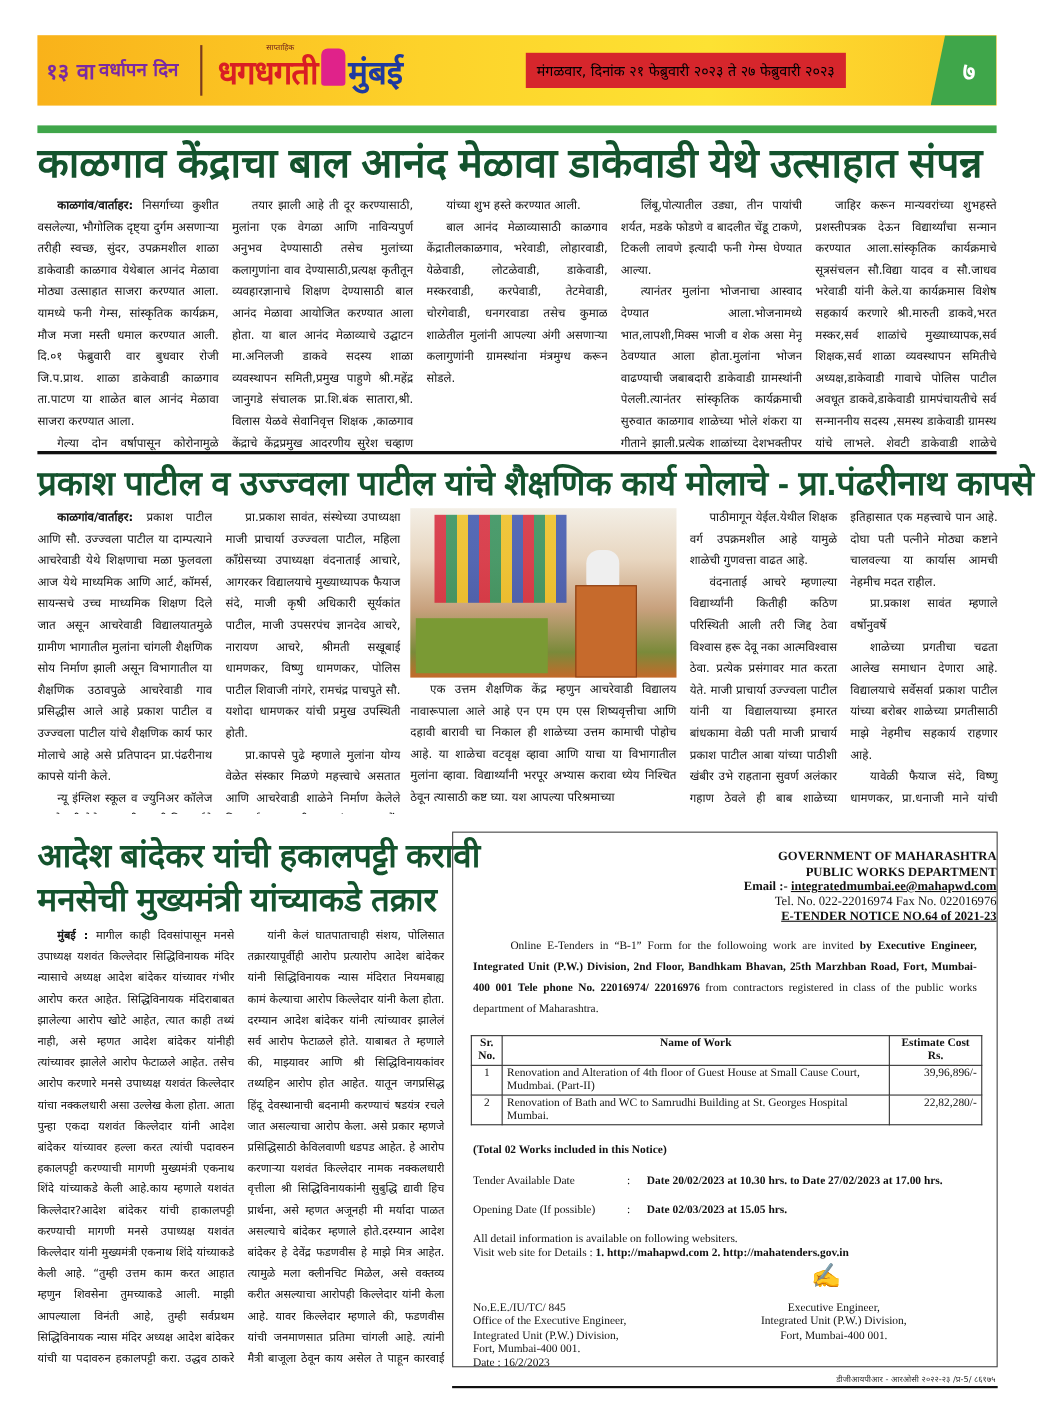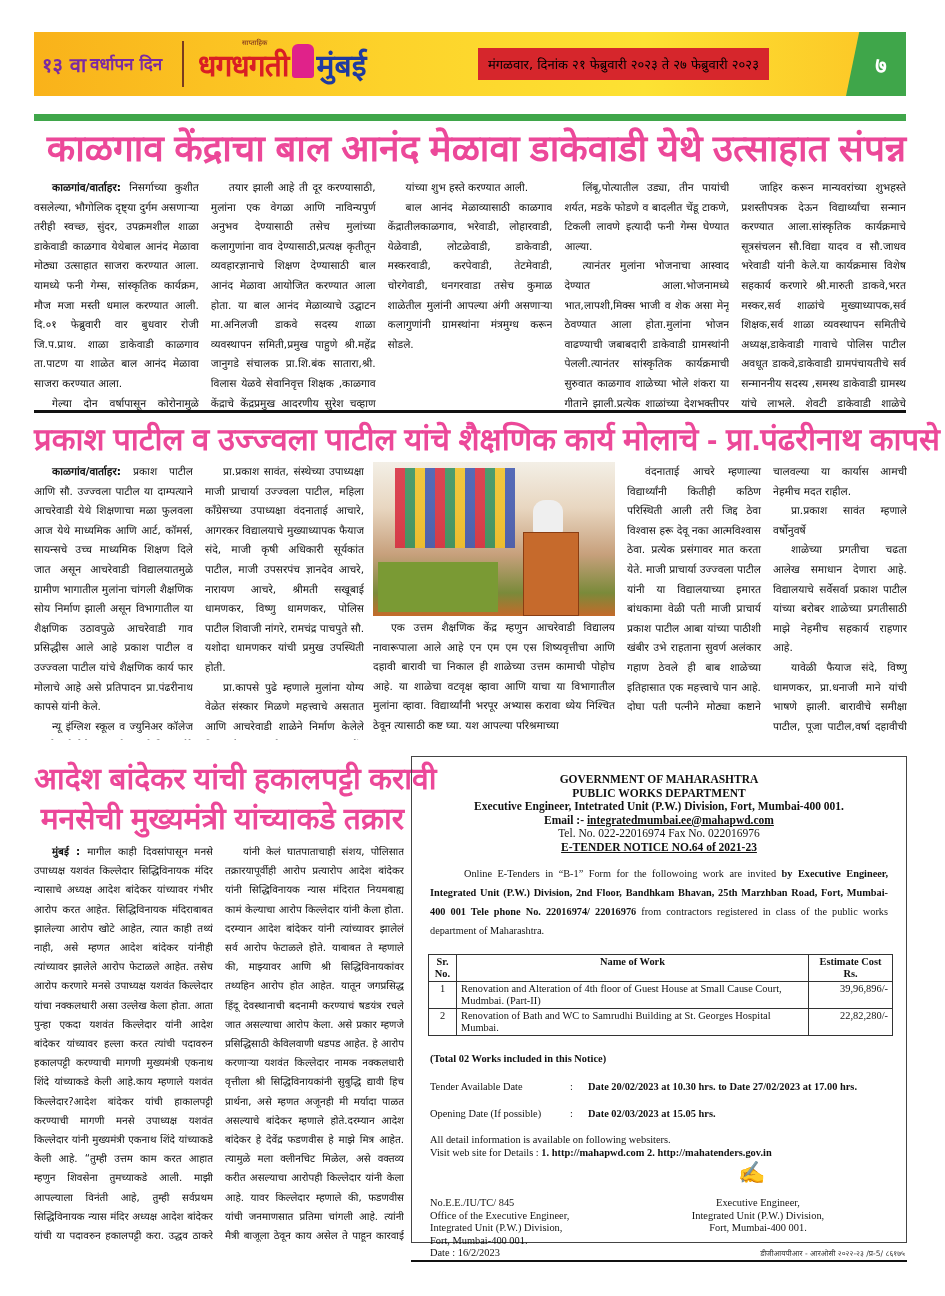--- a/index.html
+++ b/index.html
@@ -9,33 +9,33 @@
   .anniv .num { color: #7b2aa3; font-size: 20px; font-weight: bold; }
   .anniv .label { color: #7b2aa3; font-size: 17px; font-weight: bold; line-height: 18px; margin-left: 4px; text-align: center; }
   .logo { width: 290px; display: flex; align-items: flex-start; padding-left: 14px; position: relative; }
   .logo .weekly { position: absolute; top: -6px; left: 58px; font-size: 7px; color: #6b1c1c; }
   .logo .main { font-size: 30px; font-weight: bold; color: #d91e24; letter-spacing: -1px; }
   .logo .fist { width: 22px; height: 34px; background: #e0228a; border-radius: 6px 6px 3px 3px; margin: 0 3px; }
   .logo .city { font-size: 30px; font-weight: bold; color: #1f3aa0; }
   .dateband { background: #d6262c; color: #000000; font-size: 13px; padding: 7px 10px; margin-left: 4px; white-space: nowrap; }
   .pageno { position: absolute; right: 0; top: 0; width: 60px; height: 64px; background: #3fa64a; clip-path: polygon(22% 0, 100% 0, 100% 100%, 0 100%); color: #fff; font-size: 22px; font-weight: bold; display: flex; align-items: center; justify-content: center; padding-left: 10px; }
   .greenrule { position: absolute; left: 34px; top: 114px; width: 872px; height: 7px; background: #3fa64a; }
-  .headline { position: absolute; font-family: "Liberation Sans", sans-serif; font-weight: bold; color: #ec4899; white-space: nowrap; text-align: right; }
+  .headline { position: absolute; font-family: "Liberation Sans", sans-serif; font-weight: bold; color: #14532d; white-space: nowrap; text-align: left; }
   .cols { position: absolute; display: flex; gap: 12px; font-size: 10.6px; line-height: 19.6px; text-align: justify; font-family: "DejaVu Sans", sans-serif; }
   .col { flex: 1; overflow: hidden; }
   .col p { text-indent: 18px; }
   .col .byline { font-weight: bold; }
   .hr { position: absolute; left: 34px; width: 872px; height: 3px; background: #111; }
   .photo { position: absolute; left: 373px; top: 462px; width: 242px; height: 154px; background: linear-gradient(180deg,#f3efe6 0%, #e8d6c0 30%, #c7a07c 60%, #7a8a3a 85%, #c46a2a 100%); overflow: hidden; }
   .photo .backdrop { position: absolute; left: 22px; top: 6px; width: 120px; height: 80px; background: repeating-linear-gradient(90deg,#d6283b 0 10px,#2f8f5a 10px 20px,#f0c020 20px 30px,#3a54b0 30px 40px); opacity: .85; }
   .photo .podium { position: absolute; left: 150px; top: 70px; width: 56px; height: 84px; background: #c66a2c; border: 1px solid #8a3d12; }
   .photo .table { position: absolute; left: 5px; top: 100px; width: 120px; height: 50px; background: #7a9a34; }
   .photo .speaker { position: absolute; left: 160px; top: 38px; width: 30px; height: 34px; background: #efefef; border-radius: 12px 12px 4px 4px; }
   .notice { position: absolute; left: 411px; top: 756px; width: 496px; height: 487px; border: 1px solid #444; font-family: "Liberation Serif", serif; color: #111; }
-  .notice .hdr { text-align: center; font-weight: bold; font-size: 11.5px; line-height: 13.5px; margin-top: 16px; }
+  .notice .hdr { text-align: right; font-weight: bold; font-size: 11.5px; line-height: 13.5px; margin-top: 16px; }
   .notice .hdr .plain { font-weight: normal; }
   .notice .hdr u { text-decoration: underline; }
   .notice .intro { font-size: 10.3px; line-height: 19px; text-align: justify; padding: 10px 18px 0 18px; text-indent: 34px; }
   .notice .intro b { font-weight: bold; }
   .ntable { margin: 14px 16px 0 16px; border-collapse: collapse; width: 465px; font-size: 10.4px; }
   .ntable th, .ntable td { border: 1px solid #333; padding: 1px 4px; vertical-align: top; line-height: 12px; }
   .ntable th { font-weight: bold; text-align: center; }
   .ntable td.num { text-align: center; }
   .ntable td.amt { text-align: right; }
   .nline { font-size: 10.4px; padding: 0 18px; line-height: 13px; }
@@ -109,20 +109,21 @@
   <div class="speaker"></div>
   <div class="podium"></div>
 </div>
 <div class="cols" style="left:373px; top:618px; width:242px; height:122px;">
   <div class="col" id="a2c3">
       <p>एक उत्तम शैक्षणिक केंद्र म्हणुन आचरेवाडी विद्यालय नावारूपाला आले आहे एन एम एम एस शिष्यवृत्तीचा आणि दहावी बारावी चा निकाल ही शाळेच्या उत्तम कामाची पोहोच आहे. या शाळेचा वटवृक्ष व्हावा आणि याचा या विभागातील मुलांना व्हावा. विद्यार्थ्यांनी भरपूर अभ्यास करावा ध्येय निश्चित ठेवून त्यासाठी कष्ट घ्या. यश आपल्या परिश्रमाच्या</p>
     </div>
 </div>
 <div class="cols" style="left:627px; top:462px; width:280px; height:278px;">
   <div class="col" id="a2c4" style="column-count: 2; column-gap: 12px;">
+      <p>पाठीमागून येईल.येथील शिक्षक वर्ग उपक्रमशील आहे यामुळे शाळेची गुणवत्ता वाढत आहे.</p>
       <p>वंदनाताई आचरे म्हणाल्या विद्यार्थ्यांनी कितीही कठिण परिस्थिती आली तरी जिद्द ठेवा विश्वास हरू देवू नका आत्मविश्वास ठेवा. प्रत्येक प्रसंगावर मात करता येते. माजी प्राचार्या उज्ज्वला पाटील यांनी या विद्यालयाच्या इमारत बांधकामा वेळी पती माजी प्राचार्य प्रकाश पाटील आबा यांच्या पाठीशी खंबीर उभे राहताना सुवर्ण अलंकार गहाण ठेवले ही बाब शाळेच्या इतिहासात एक महत्त्वाचे पान आहे. दोघा पती पत्नीने मोठ्या कष्टाने चालवल्या या कार्यास आमची नेहमीच मदत राहील.</p>
       <p>प्रा.प्रकाश सावंत म्हणाले वर्षोनुवर्षे</p>
       <p>शाळेच्या प्रगतीचा चढता आलेख समाधान देणारा आहे. विद्यालयाचे सर्वेसर्वा प्रकाश पाटील यांच्या बरोबर शाळेच्या प्रगतीसाठी माझे नेहमीच सहकार्य राहणार आहे.</p>
       <p>यावेळी फैयाज संदे, विष्णु धामणकर, प्रा.धनाजी माने यांची भाषणे झाली. बारावीचे समीक्षा पाटील, पूजा पाटील,वर्षा दहावीची प्रणिता आचरे यांनी मनोगते व्यक्त केली. यावेळी या शैक्षणिक वर्षात चमकदार कामगिरी करणार्‍या विद्यार्थ्यांचा पारितोषिक व प्रशस्तिपत्र देवून गौरव करण्यात आला. प्रा. प्रकाश सावंत सर यांच्या वतीने दरवर्षी प्रमाणे दहावी बारावी च्या प्रथम तीन विद्यार्थ्यांना पारितोषिक देण्यात आले.</p>
     </div>
 </div>
 <div class="cols" style="left:747px; top:462px; width:160px; height:0;"></div>
 
 <div class="headline" style="left:34px; top:760px; width:370px; font-size:30px; line-height:38px;">आदेश बांदेकर यांची हकालपट्टी करावी</div>
 <div class="headline" style="left:34px; top:800px; width:370px; font-size:30px; line-height:38px;">मनसेची मुख्यमंत्री यांच्याकडे तक्रार</div>
@@ -132,21 +133,20 @@
     </div>
   <div class="col" id="a3c2">
       <p>यांनी केलं घातपाताचाही संशय, पोलिसात तक्रारयापूर्वीही आरोप प्रत्यारोप आदेश बांदेकर यांनी सिद्धिविनायक न्यास मंदिरात नियमबाह्य कामं केल्याचा आरोप किल्लेदार यांनी केला होता. दरम्यान आदेश बांदेकर यांनी त्यांच्यावर झालेलं सर्व आरोप फेटाळले होते. याबाबत ते म्हणाले की, माझ्यावर आणि श्री सिद्धिविनायकांवर तथ्यहिन आरोप होत आहेत. यातून जगप्रसिद्ध हिंदू देवस्थानाची बदनामी करण्याचं षडयंत्र रचले जात असल्याचा आरोप केला. असे प्रकार म्हणजे प्रसिद्धिसाठी केविलवाणी धडपड आहेत. हे आरोप करणाऱ्या यशवंत किल्लेदार नामक नक्कलधारी वृत्तीला श्री सिद्धिविनायकांनी सुबुद्धि द्यावी हिच प्रार्थना, असे म्हणत अजूनही मी मर्यादा पाळत असल्याचे बांदेकर म्हणाले होते.दरम्यान आदेश बांदेकर हे देवेंद्र फडणवीस हे माझे मित्र आहेत. त्यामुळे मला क्लीनचिट मिळेल, असे वक्तव्य करीत असल्याचा आरोपही किल्लेदार यांनी केला आहे. यावर किल्लेदार म्हणाले की, फडणवीस यांची जनमाणसात प्रतिमा चांगली आहे. त्यांनी मैत्री बाजूला ठेवून काय असेल ते पाहून कारवाई करावी. त्यांची मैत्री या प्रकरणाच्या आड येणार नाही, असा विश्वासही त्यांनी व्यक्त केला होता.</p>
     </div>
 </div>
 
 <div class="notice">
   <div class="hdr">
     <div>GOVERNMENT OF MAHARASHTRA</div>
     <div>PUBLIC WORKS DEPARTMENT</div>
-    <div>Executive Engineer, Intetrated Unit (P.W.) Division, Fort, Mumbai-400 001.</div>
     <div><span>Email :-</span> <u>integratedmumbai.ee@mahapwd.com</u></div>
     <div class="plain">Tel. No. 022-22016974 Fax No. 022016976</div>
     <div><u>E-TENDER NOTICE NO.64 of 2021-23</u></div>
   </div>
   <div class="intro">
     <span>Online E-Tenders in “B-1” Form for the followoing work are invited </span><b>by Executive Engineer, Integrated Unit (P.W.) Division, 2nd Floor, Bandhkam Bhavan, 25th Marzhban Road, Fort, Mumbai-400 001 Tele phone No. 22016974/ 22016976</b><span> from contractors registered in class of the public works department of Maharashtra.</span>
   </div>
   <table class="ntable">
     <thead>
       <tr>

